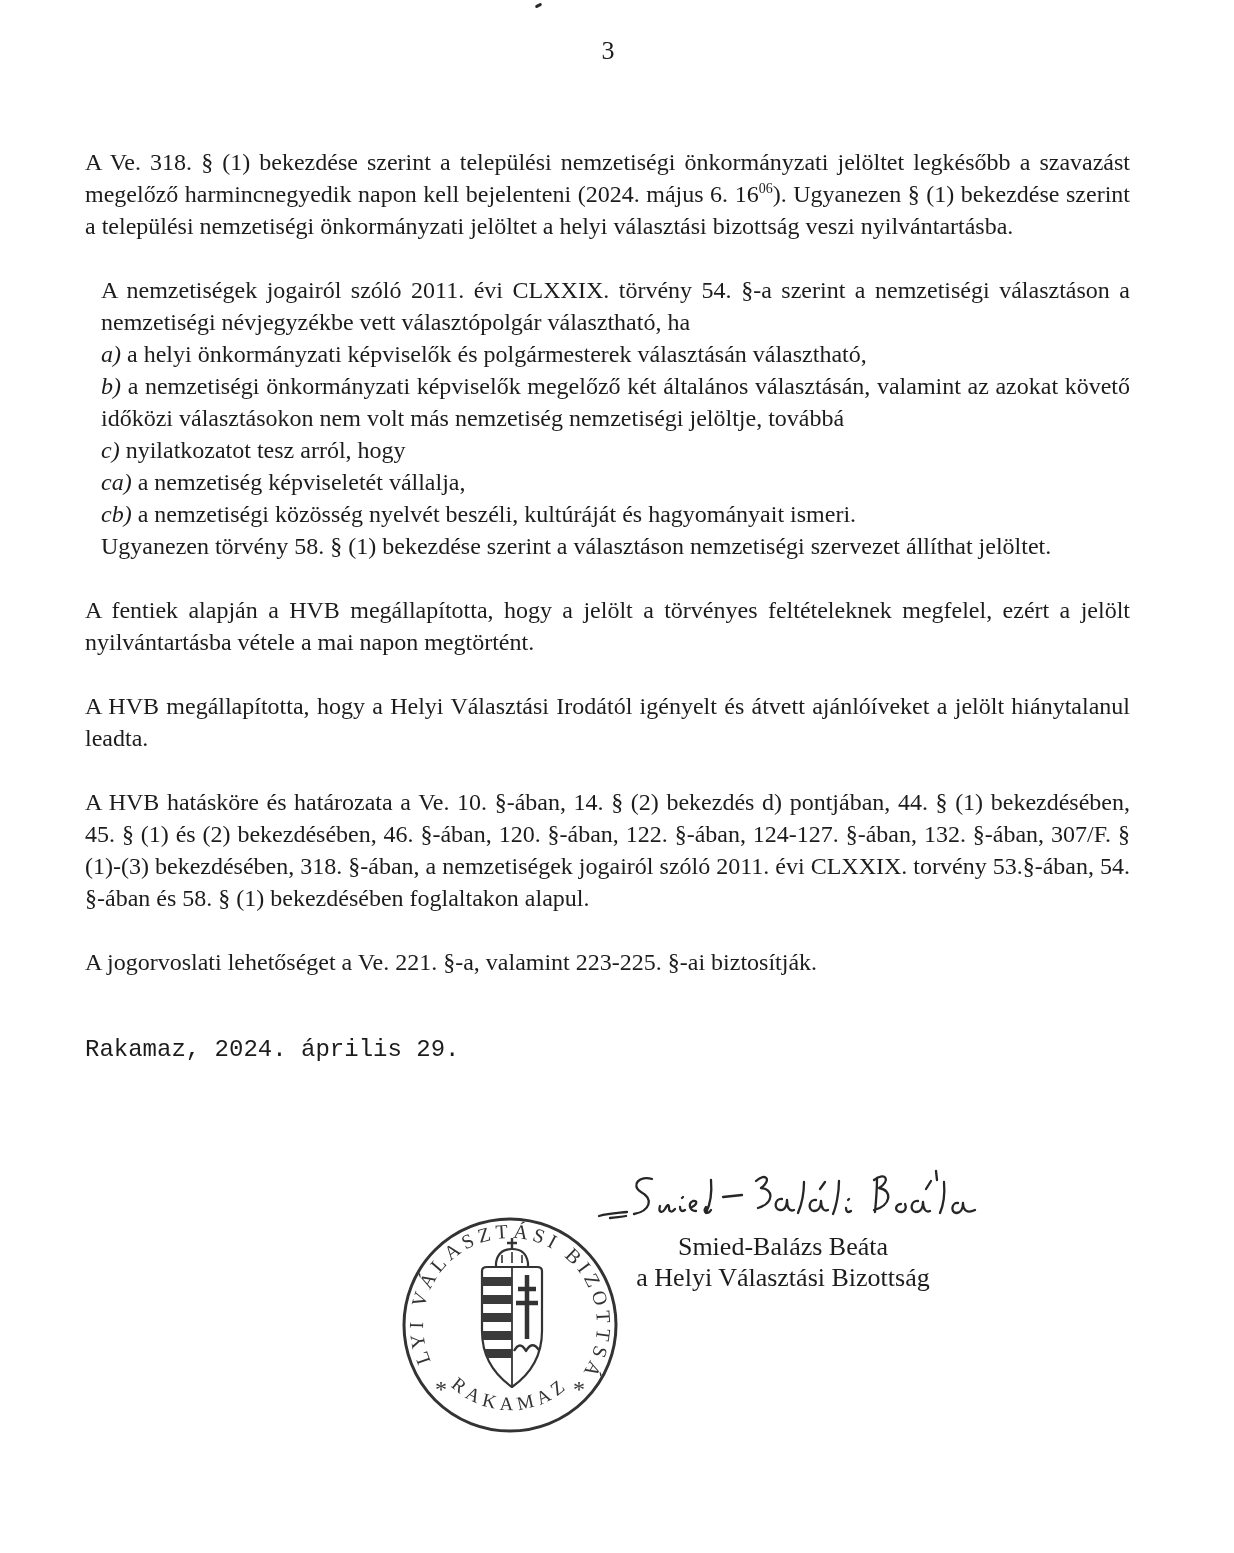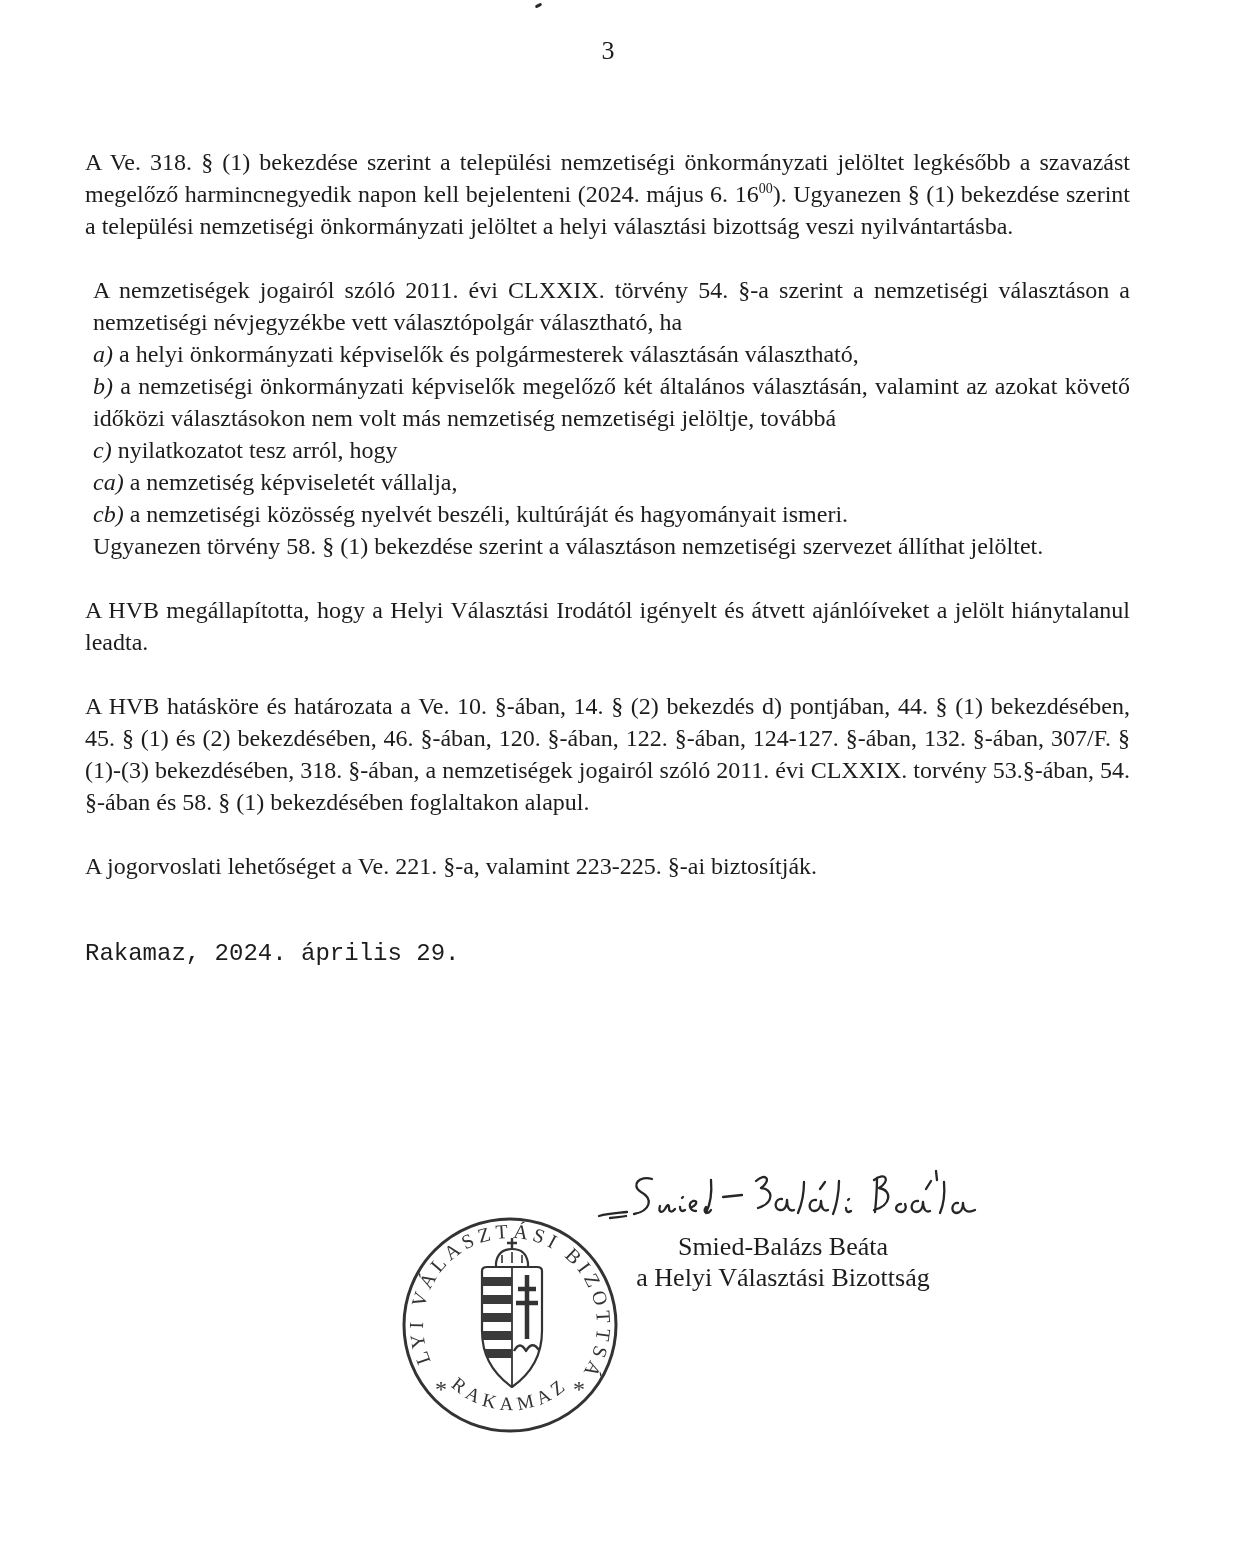--- a/index.html
+++ b/index.html
@@ -19,21 +19,21 @@
   .page-number {
     position:absolute; top:36px; left:0; width:1216px;
     text-align:center; font-size:26px;
   }
   .content {
     position:absolute; left:85px; top:146px; width:1045px;
     font-size:24px; line-height:32px; text-align:justify;
   }
   .content p { margin:0 0 32px 0; }
   .block p { margin:0; }
-  .block { margin:0 0 32px 8px; }
+  .block { margin:0 0 32px 16px; }
   .it { font-style:italic; }
   sup { font-size:14px; line-height:0; }
   .date-line { margin-top:56px !important; margin-bottom:0 !important;font-family:Liberation Mono, monospace; }
   .sig-script {
     position:absolute; left:596px; top:1166px; width:382px; height:66px;
   }
   .sig-block {
     position:absolute; left:583px; top:1231px; width:400px;
     text-align:center; font-size:26px; line-height:31px;
   }
@@ -49,32 +49,33 @@
 <body>
 
 <div class="page">
 
   <div class="scan-speck"></div>
 
   <div class="page-number">3</div>
 
   <div class="content">
 
-    <p><span>A Ve. 318. § (1) bekezdése szerint a települési nemzetiségi önkormányzati jelöltet legkésőbb a szavazást megelőző harmincnegyedik napon kell bejelenteni (2024. május 6. 16</span><sup>00</sup><span>). Ugyanezen § (1) bekezdése szerint a települési nemzetiségi önkormányzati jelöltet a helyi választási bizottság veszi nyilvántartásba.</span></p>
+    <p><span>A Ve. 318. § (1) bekezdése szerint a települési nemzetiségi önkormányzati jelöltet legkésőbb a szavazást megelőző harmincnegyedik napon kell bejelenteni (2024. május 6. 16</span><sup>06</sup><span>). Ugyanezen § (1) bekezdése szerint a települési nemzetiségi önkormányzati jelöltet a helyi választási bizottság veszi nyilvántartásba.</span></p>
 
     <div class="block">
       <p>A nemzetiségek jogairól szóló 2011. évi CLXXIX. törvény 54. §-a szerint a nemzetiségi választáson a nemzetiségi névjegyzékbe vett választópolgár választható, ha</p>
       <p><span class="it">a)</span> <span>a helyi önkormányzati képviselők és polgármesterek választásán választható,</span></p>
       <p><span class="it">b)</span> <span>a nemzetiségi önkormányzati képviselők megelőző két általános választásán, valamint az azokat követő időközi választásokon nem volt más nemzetiség nemzetiségi jelöltje, továbbá</span></p>
       <p><span class="it">c)</span> <span>nyilatkozatot tesz arról, hogy</span></p>
       <p><span class="it">ca)</span> <span>a nemzetiség képviseletét vállalja,</span></p>
       <p><span class="it">cb)</span> <span>a nemzetiségi közösség nyelvét beszéli, kultúráját és hagyományait ismeri.</span></p>
       <p>Ugyanezen törvény 58. § (1) bekezdése szerint a választáson nemzetiségi szervezet állíthat jelöltet.</p>
     </div>
 
+    <p>A fentiek alapján a HVB megállapította, hogy a jelölt a törvényes feltételeknek megfelel, ezért a jelölt nyilvántartásba vétele a mai napon megtörtént.</p>
 
     <p>A HVB megállapította, hogy a Helyi Választási Irodától igényelt és átvett ajánlóíveket a jelölt hiánytalanul leadta.</p>
 
     <p>A HVB hatásköre és határozata a Ve. 10. §-ában, 14. § (2) bekezdés d) pontjában, 44. § (1) bekezdésében, 45. § (1) és (2) bekezdésében, 46. §-ában, 120. §-ában, 122. §-ában, 124-127. §-ában, 132. §-ában, 307/F. § (1)-(3) bekezdésében, 318. §-ában, a nemzetiségek jogairól szóló 2011. évi CLXXIX. torvény 53.§-ában, 54. §-ában és 58. § (1) bekezdésében foglaltakon alapul.</p>
 
     <p>A jogorvoslati lehetőséget a Ve. 221. §-a, valamint 223-225. §-ai biztosítják.</p>
 
     <p class="date-line">Rakamaz, 2024. április 29.</p>
   </div>
 

